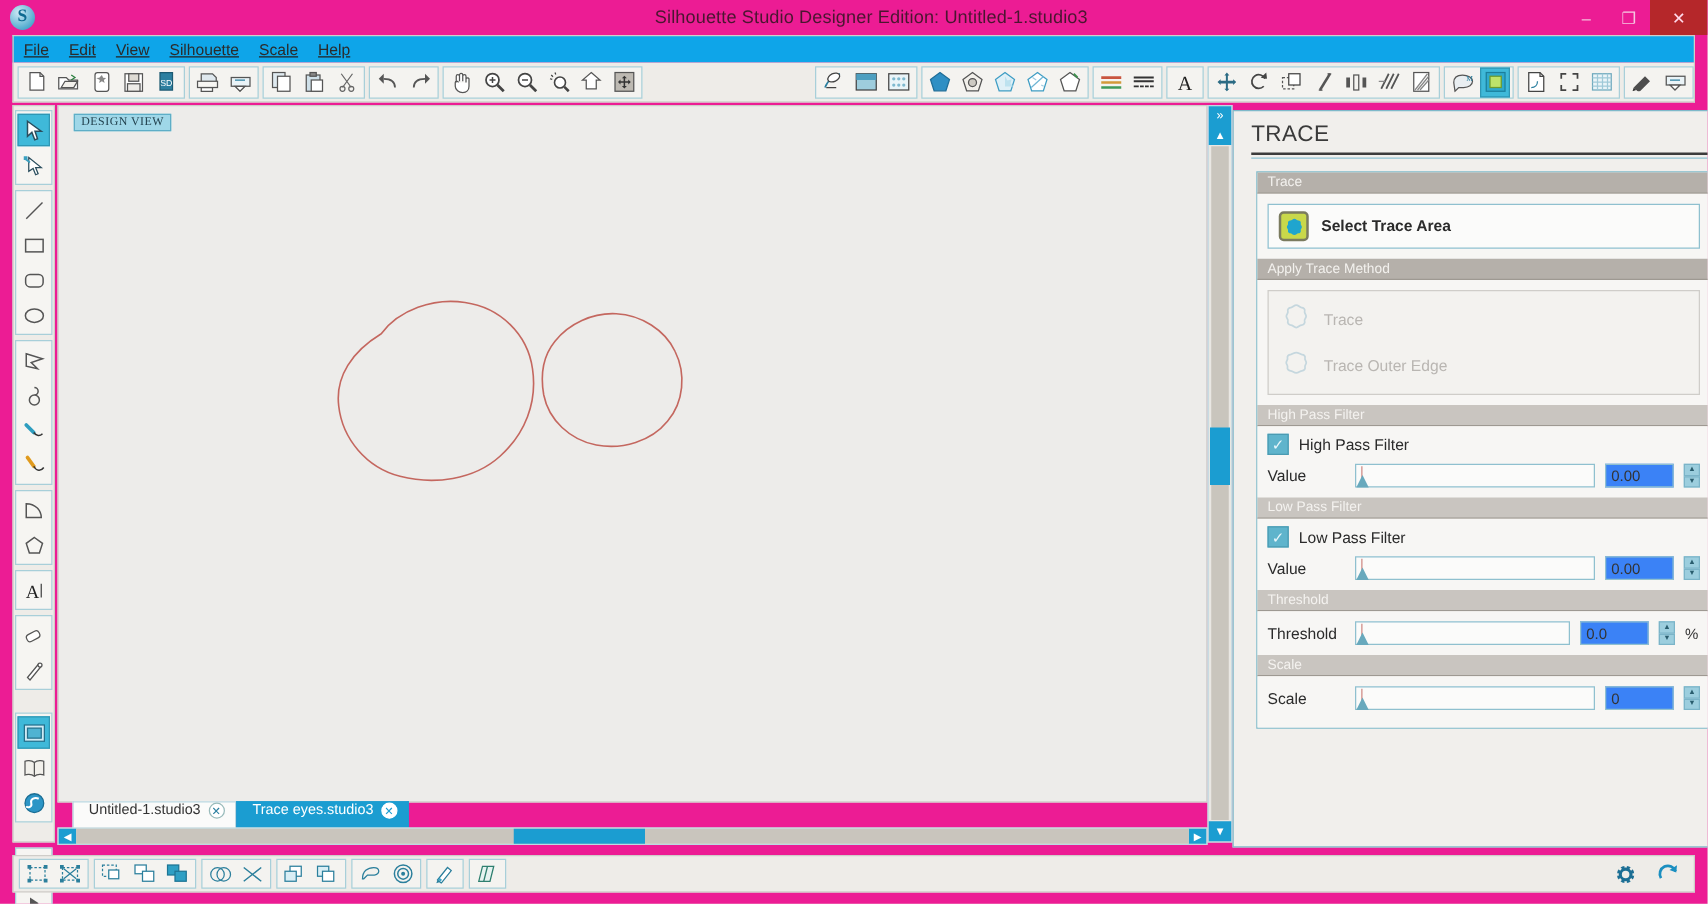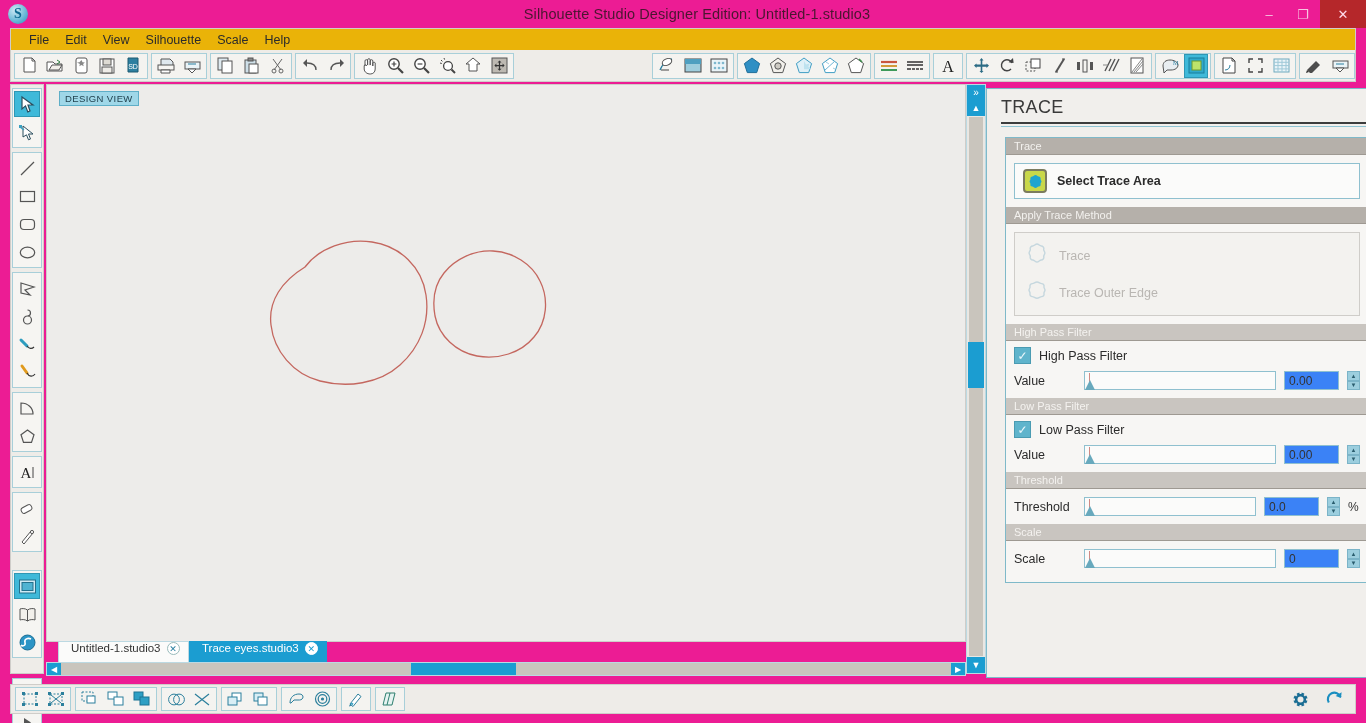--- a/index.html
+++ b/index.html
@@ -32,22 +32,22 @@
   .win-btns { position:absolute; right:0; top:0; height:28px; display:flex; }
   .win-btn {
     width:34px; height:28px; display:flex; align-items:center; justify-content:center;
     color:#f5c6e0; font-size:13px;
   }
   .win-btn.close { background:#b5272a; color:#ffd9ea; width:46px; }
 
   
   .menubar {
     position:absolute; left:10px; top:28px; width:1346px; height:22px;
-    background:#eab308; border:1px solid #cfcdc9; border-bottom:none;
-    display:flex; align-items:center; padding-left:10px;
+    background:#0ea5e9; border:1px solid #cfcdc9; border-bottom:none;
+    display:flex; align-items:center; padding-left:0;text-decoration:underline;
   }
   .menu-item { padding:2px 8px; font-size:12.5px; color:#2b2b2b; }
 
   
   .toolbar {
     position:absolute; left:10px; top:50px; width:1346px; height:32px;
     background:#eeece8; border:1px solid #cfcdc9; border-top:none;
     display:flex; align-items:center;
   }
   .tb-group { display:flex; align-items:center; border:1px solid #a8cfd9;
@@ -73,21 +73,21 @@
   }
   .lt-btn {
     width:26px; height:26px; display:flex; align-items:center; justify-content:center;
     margin:1px 0;
   }
   .lt-btn.active { background:#3fb9d9; border:1px solid #2f97b4; }
 
   
   .canvas-wrap {
     position:absolute; left:46px; top:84px; width:920px; height:558px;
-    background:#edecea; border:1px solid #cfcdc9; overflow:hidden;
+    background:#edecea; border:1px solid #cfcdc9; overflow:hidden;font-family:Liberation Serif, serif;
   }
   .design-view-badge {
     position:absolute; left:12px; top:6px;
     background:#9fd7e8; border:1px solid #5eaec7;
     font-size:9.5px; color:#22424f; padding:1px 5px; letter-spacing:.4px;
   }
   .canvas-svg { position:absolute; left:0; top:0; }
 
   
   .vscroll {

